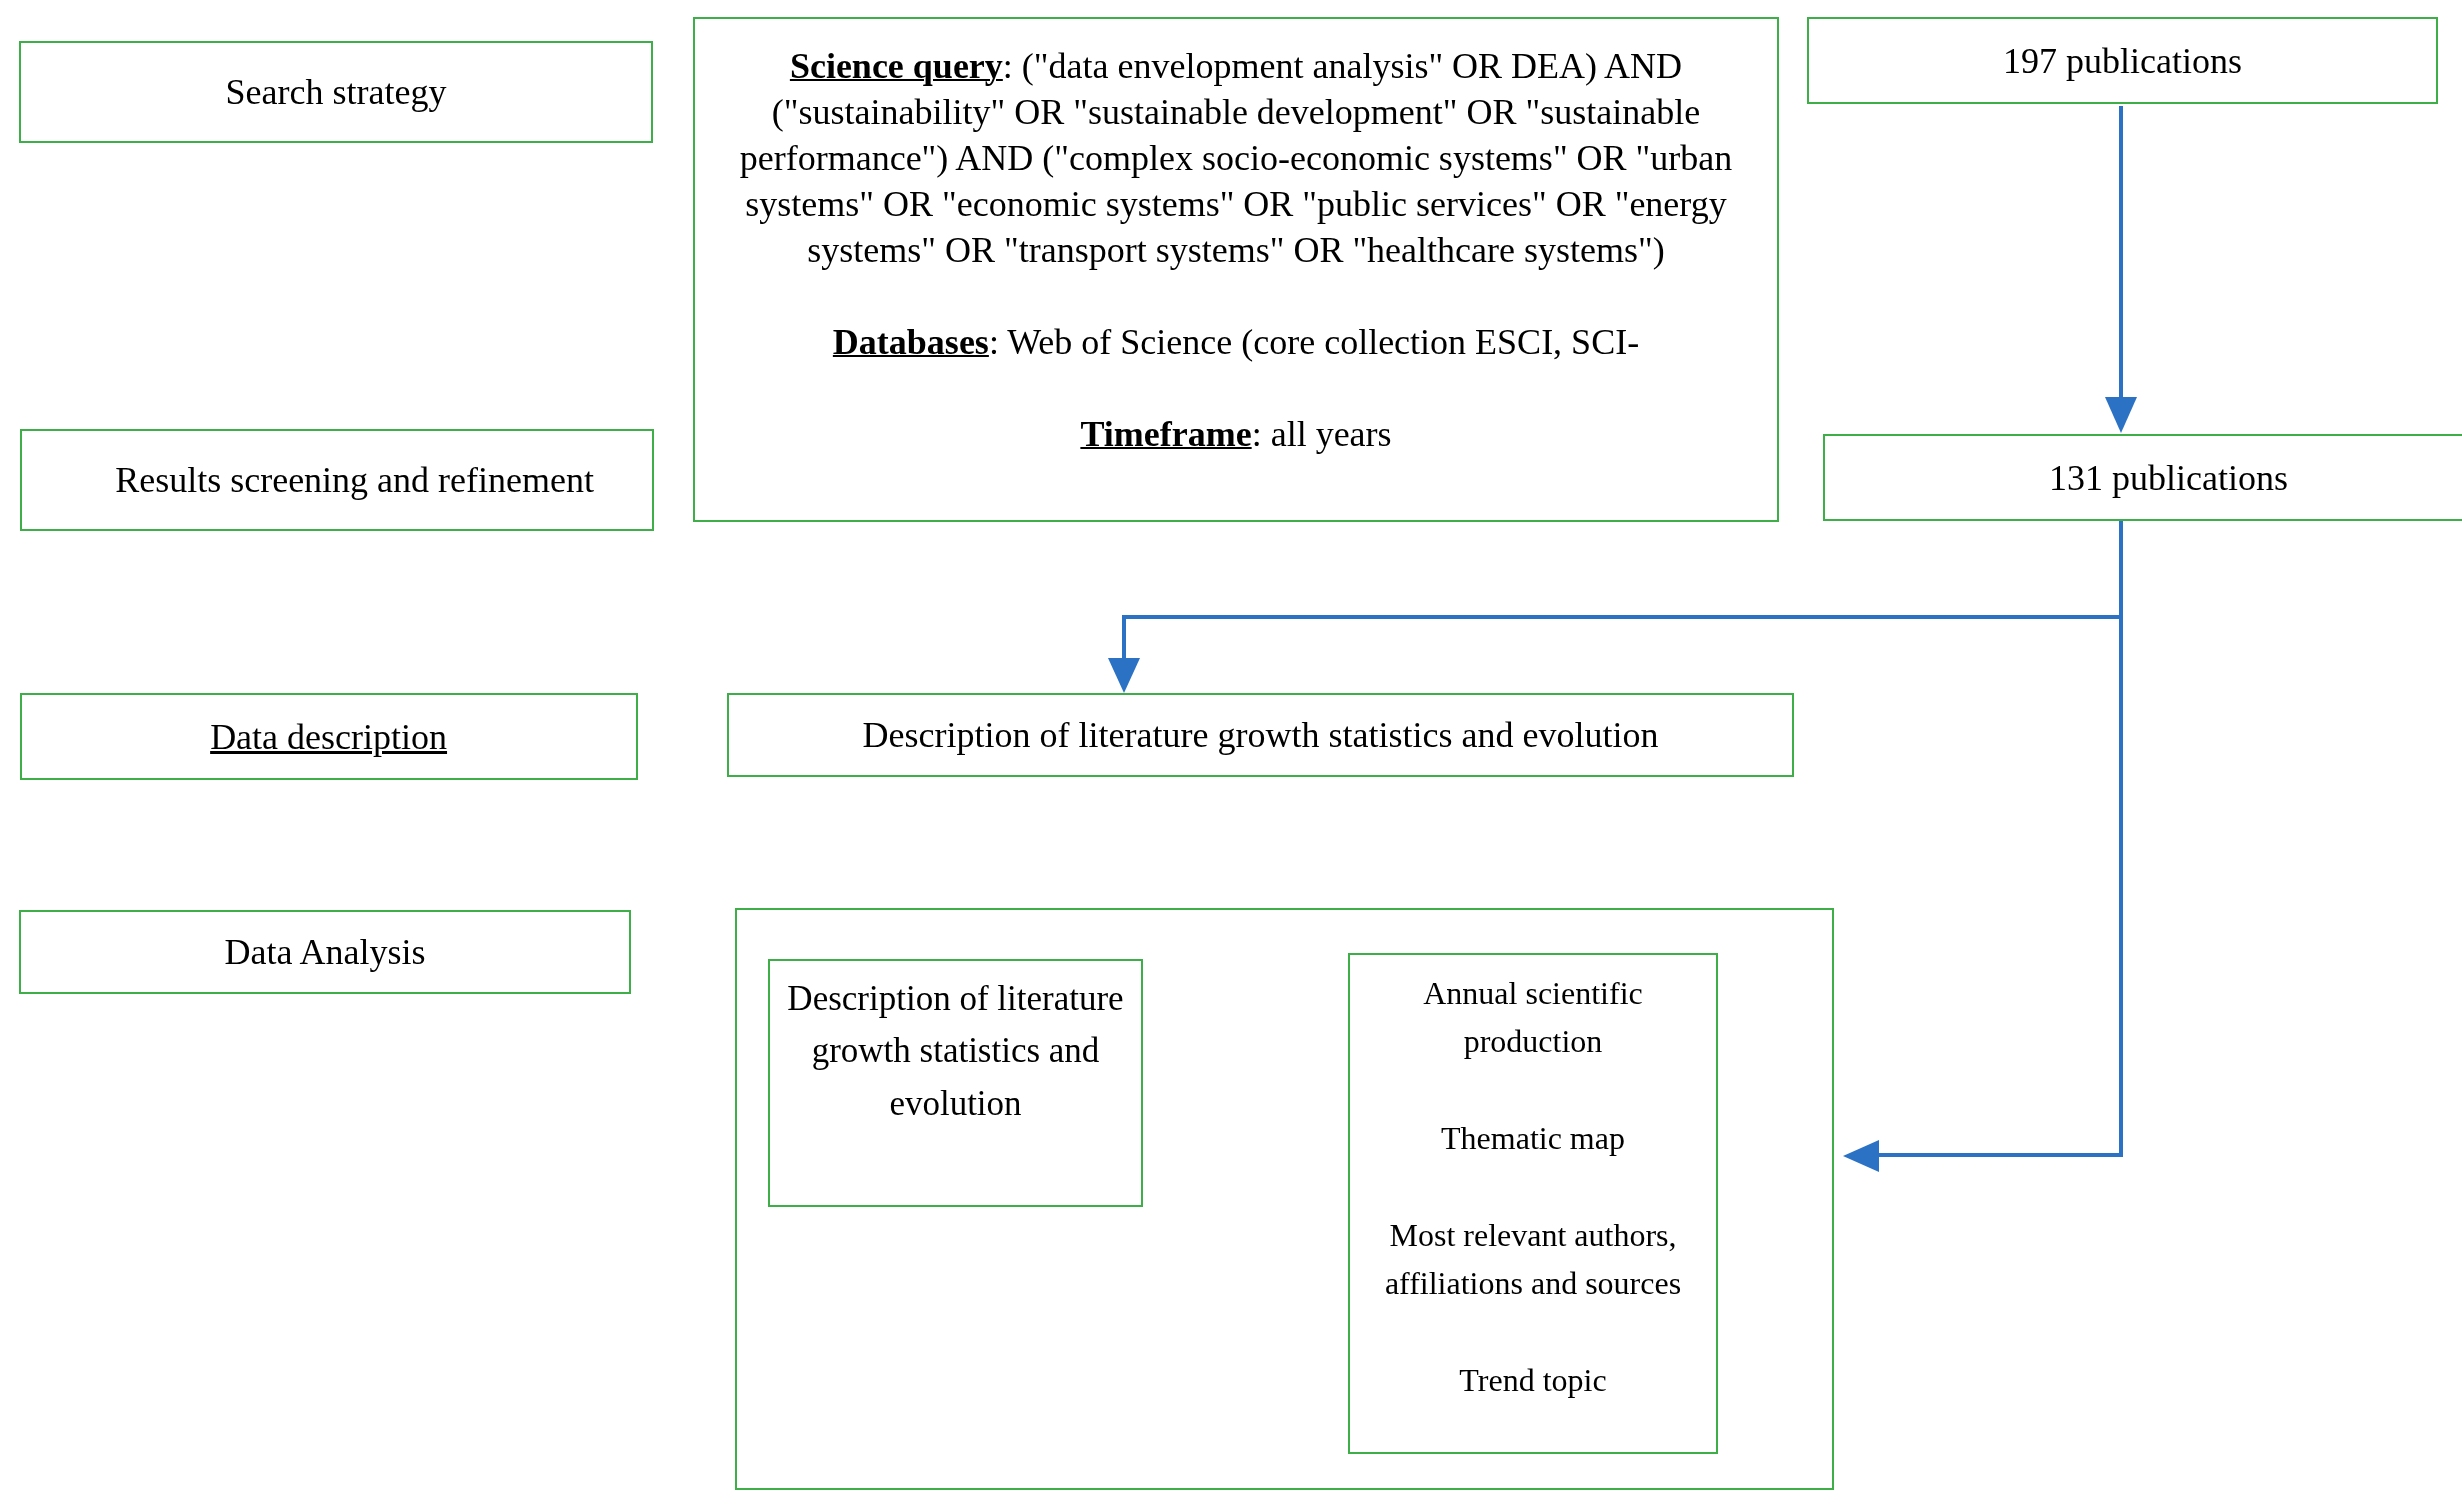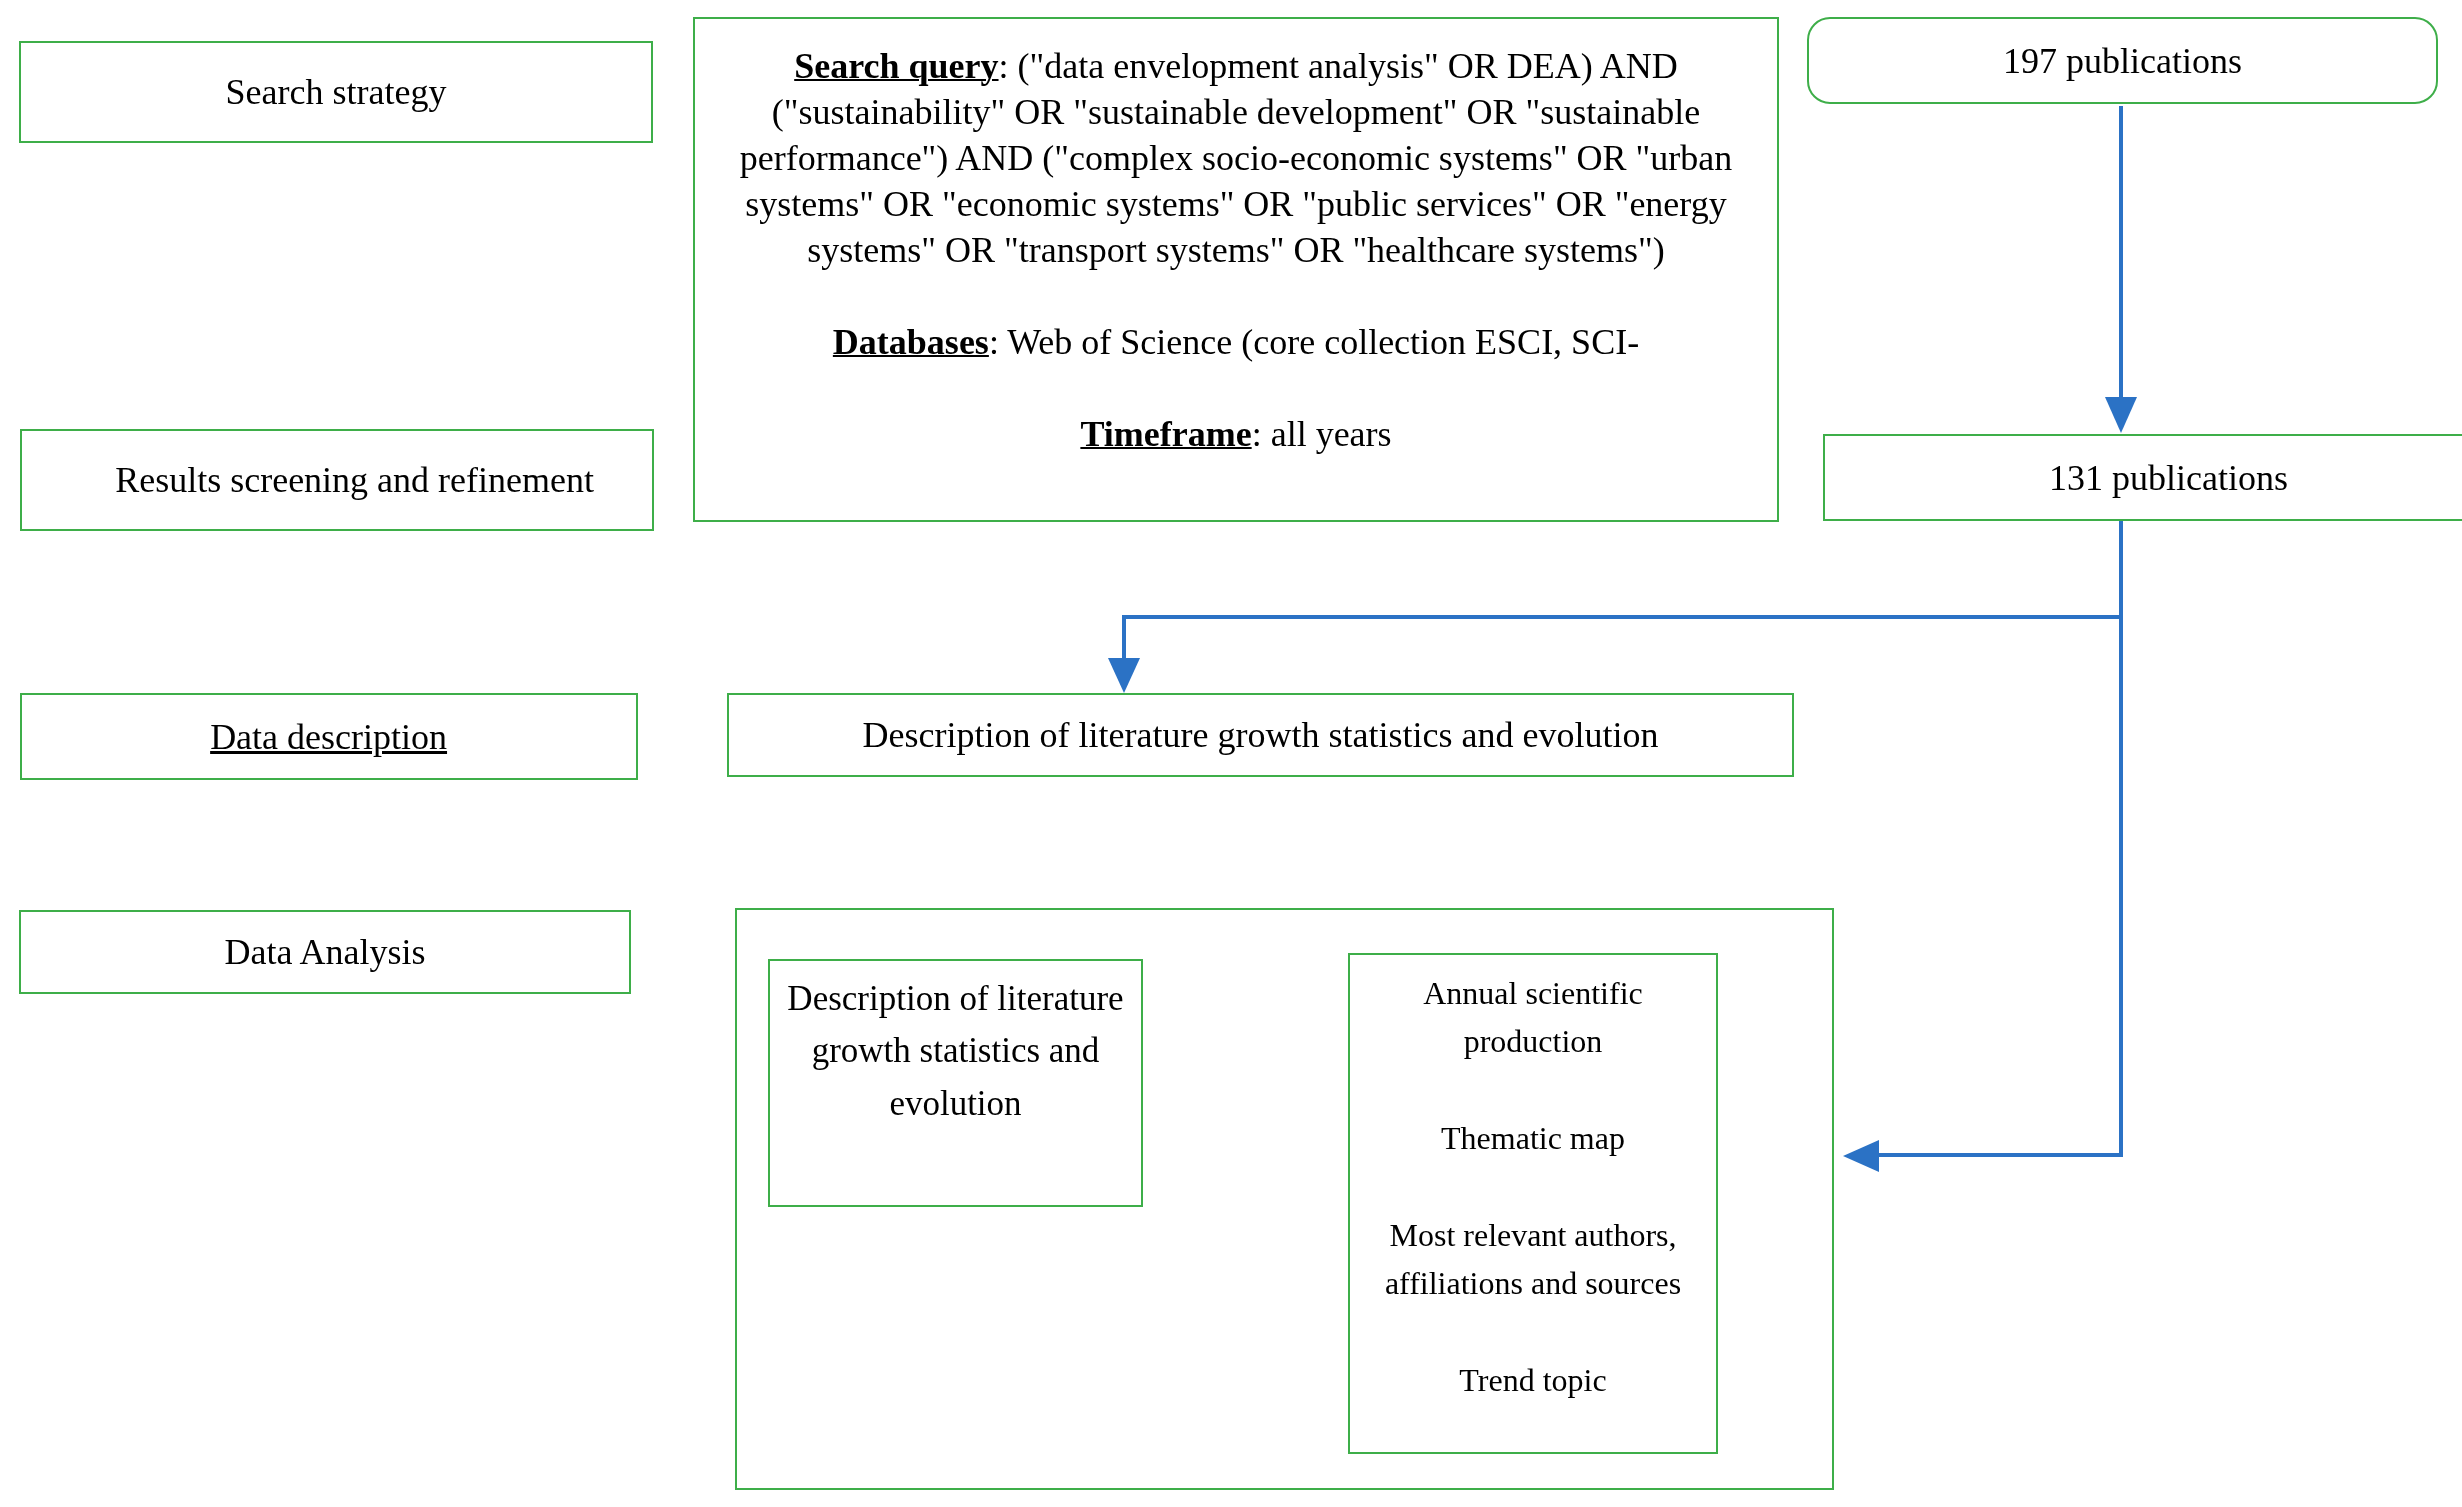--- a/index.html
+++ b/index.html
@@ -22,21 +22,21 @@
   
   #details{
     left:693px; top:17.3px; width:1086px; height:505px;
     text-align:center; padding:24px 35px 0 35px;
   }
   .qline{line-height:46px; white-space:nowrap;}
   .qgap{height:46px;}
   .lead{font-weight:bold; text-decoration:underline; text-decoration-thickness:2.3px;}
 
   
-  #pub197{left:1807px; top:17.3px;  width:631px; height:87px;border-radius:23px;}
+  #pub197{left:1807px; top:17.3px;  width:631px; height:87px;}
   #pub131{left:1823px; top:434px; width:691px; height:87px;}
 
   
   #descbox{left:727px; top:693px; width:1067px; height:84px;}
 
   
   #bigbox{left:735px; top:908px; width:1099px; height:582px;}
   #innerleft{
     left:768px; top:959px; width:375px; height:248px;
     font-size:35px; line-height:1.5; text-align:center; padding:11.6px 17.3px;
@@ -82,21 +82,21 @@
   <div id="stage-datadesc" class="gbox flexc">
     <span>Data description</span>
   </div>
 
   <div id="stage-analysis" class="gbox flexc">
     <span>Data Analysis</span>
   </div>
 
   <div id="details" class="gbox">
     <div class="qline">
-      <span class="lead">Search query</span><span>: ("data envelopment analysis" OR DEA) AND</span>
+      <span class="lead">Science query</span><span>: ("data envelopment analysis" OR DEA) AND</span>
     </div>
     <div class="qline">("sustainability" OR "sustainable development" OR "sustainable</div>
     <div class="qline">performance") AND ("complex socio-economic systems" OR "urban</div>
     <div class="qline">systems" OR "economic systems" OR "public services" OR "energy</div>
     <div class="qline">systems" OR "transport systems" OR "healthcare systems")</div>
     <div class="qgap"></div>
     <div class="qline">
       <span class="lead">Databases</span><span>: Web of Science (core collection ESCI, SCI-</span>
     </div>
     <div class="qgap"></div>

